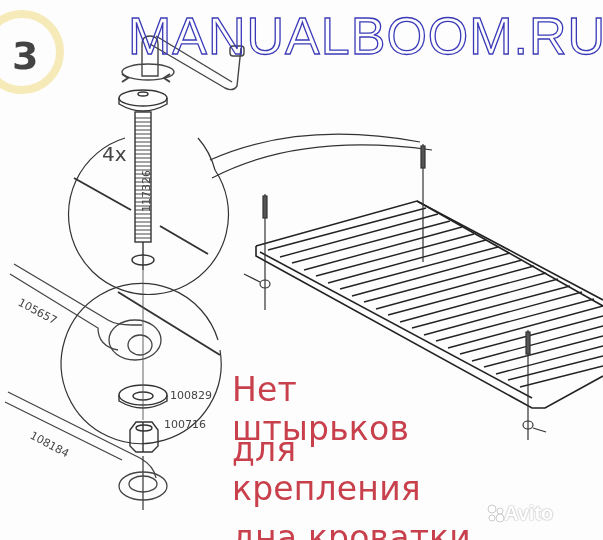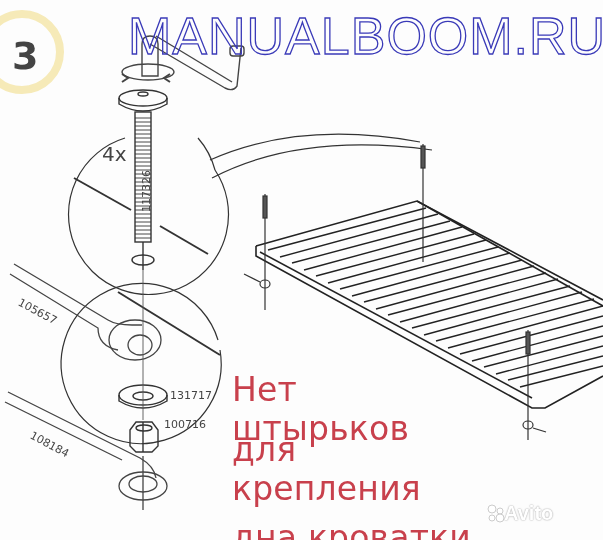--- a/index.html
+++ b/index.html
@@ -131,21 +131,21 @@
       <line x1="533" y1="428" x2="546" y2="432"></line>
     </g>
   </svg>
 
   <div class="watermark">MANUALBOOM.RU</div>
   <div class="step-number">3</div>
   <div class="qty">4x</div>
 
   <div class="partno" style="left:140px;top:212px;transform:rotate(-90deg);transform-origin:left top;">117326</div>
   <div class="partno" style="left:22px;top:296px;transform:rotate(28deg);transform-origin:left top;">105657</div>
-  <div class="partno" style="left:170px;top:389px;">131717</div>
+  <div class="partno" style="left:170px;top:389px;">100829</div>
   <div class="partno" style="left:164px;top:418px;">100716</div>
   <div class="partno" style="left:34px;top:429px;transform:rotate(28deg);transform-origin:left top;">108184</div>
 
   <div class="note" style="top:370px;">Нет штырьков</div>
   <div class="note" style="top:430px;">для крепления</div>
   <div class="note" style="top:518px;">дна кроватки</div>
 
   <svg class="avito-dots" width="20" height="20" viewBox="0 0 20 20">
     <circle cx="6" cy="6" r="4" fill="#fff" stroke="#ccc"></circle>
     <circle cx="14" cy="8" r="3" fill="#fff" stroke="#ccc"></circle>

